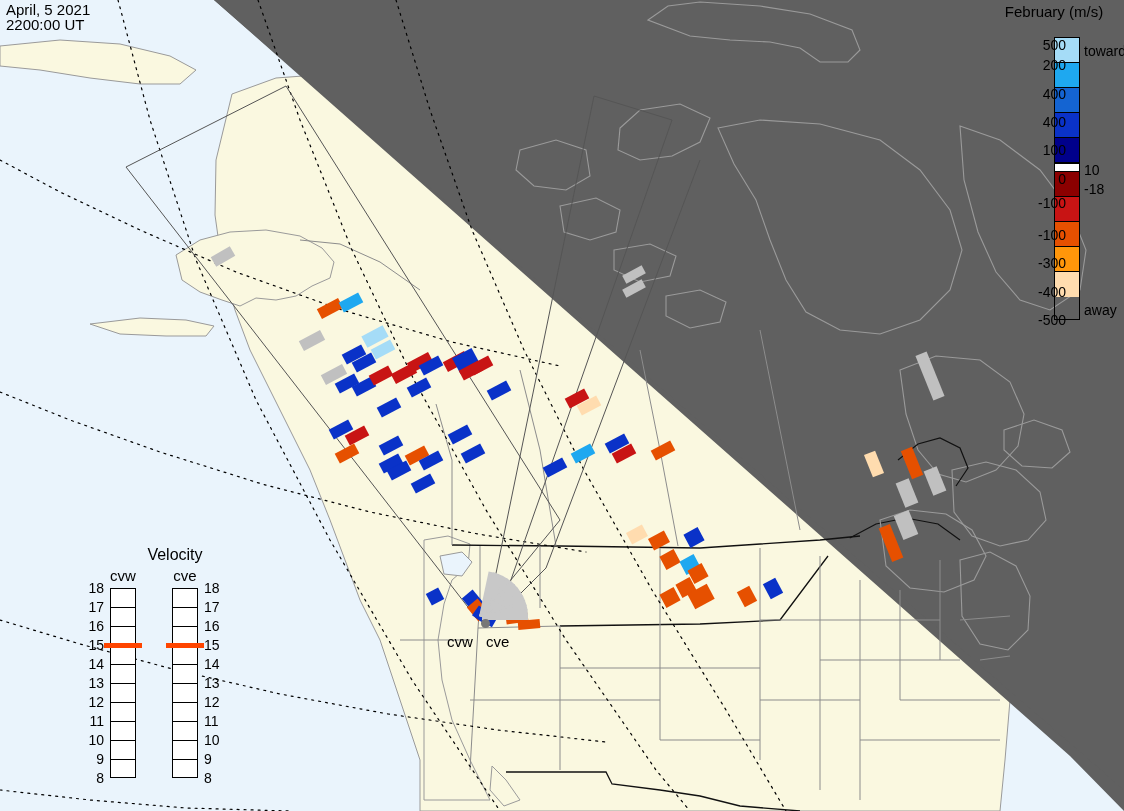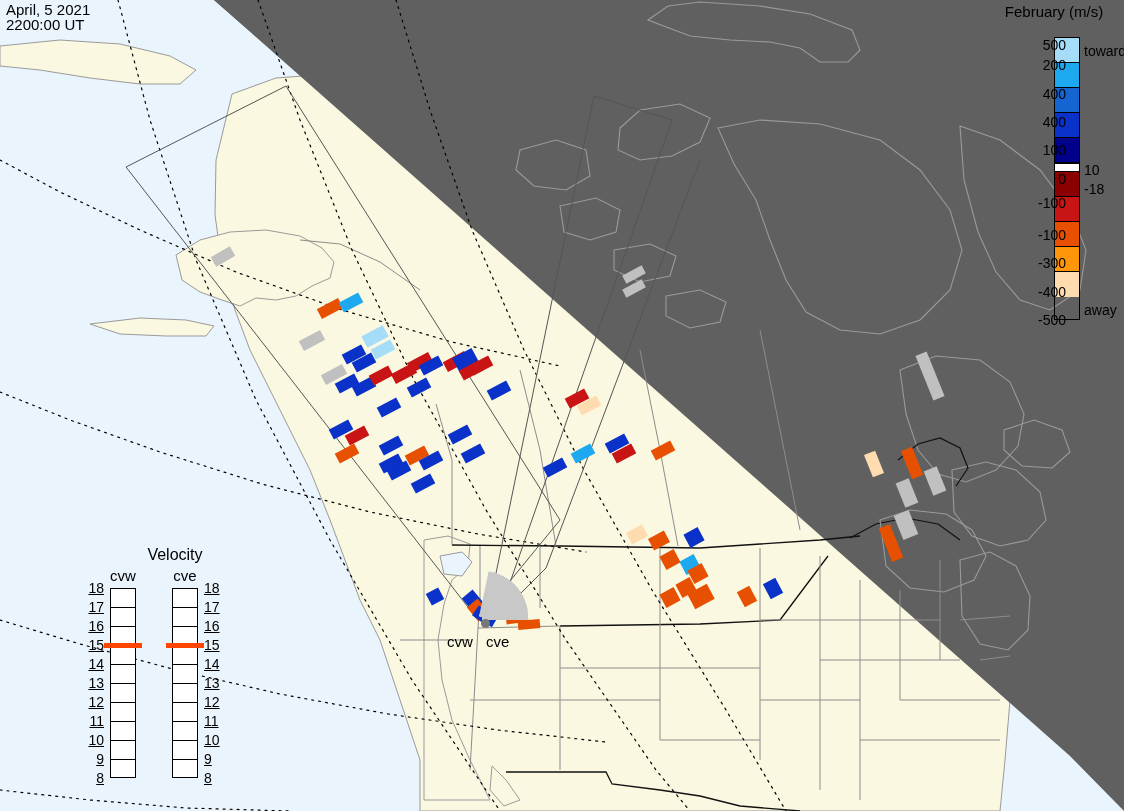--- a/index.html
+++ b/index.html
@@ -27,21 +27,21 @@
   
   #freq-panel{position:absolute;left:90px;top:546px;width:240px;height:245px;}
   #freq-title{position:absolute;left:10px;top:0px;width:150px;text-align:center;
      font-size:16px;color:#000;}
   .freq-col-label{position:absolute;top:21px;font-size:15px;color:#000;text-align:center;width:50px;}
   .freq-bar{position:absolute;top:42px;width:26px;height:190px;border:1px solid #000;
      background:#fff;box-sizing:border-box;}
   .freq-cell{height:19px;border-bottom:1px solid #000;box-sizing:border-box;}
   .freq-cell:last-child{border-bottom:none;}
   .freq-mark{position:absolute;height:5px;background:#FF4500;}
-  .freq-tick{position:absolute;font-size:14px;color:#000;line-height:14px;text-decoration:underline;}
+  .freq-tick{position:absolute;font-size:14px;color:#000;line-height:14px;}
 
   
   #datestamp{position:absolute;left:6px;top:2px;font-size:15px;color:#000;line-height:15px;}
   #datestamp div{white-space:nowrap;}
   .site-label{position:absolute;font-size:15px;color:#000;}
 
   
   .site-dot{position:absolute;width:9px;height:9px;border-radius:50%;background:#777;}
 </style>
 </head>

